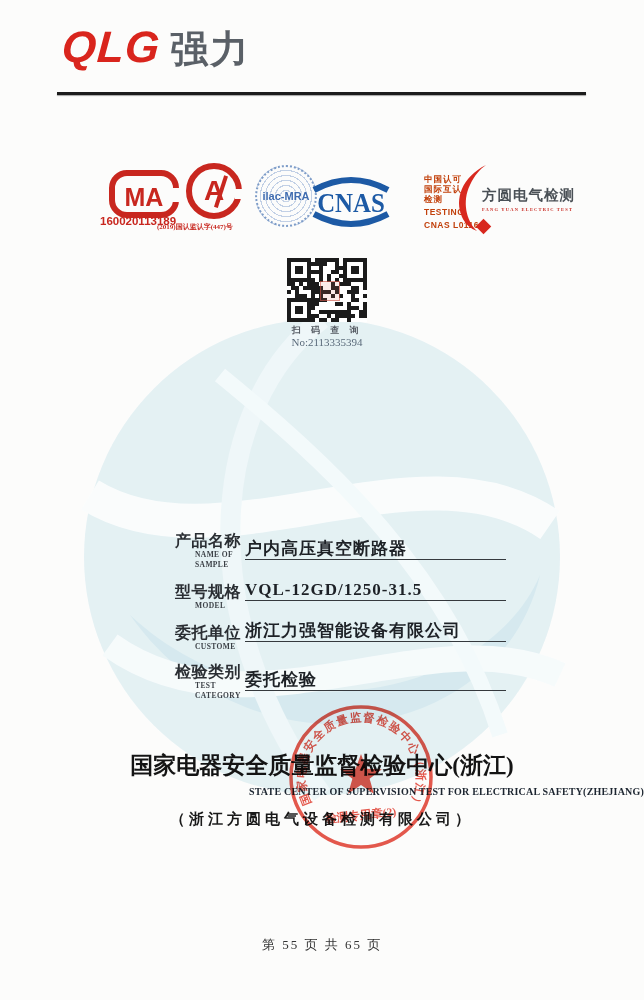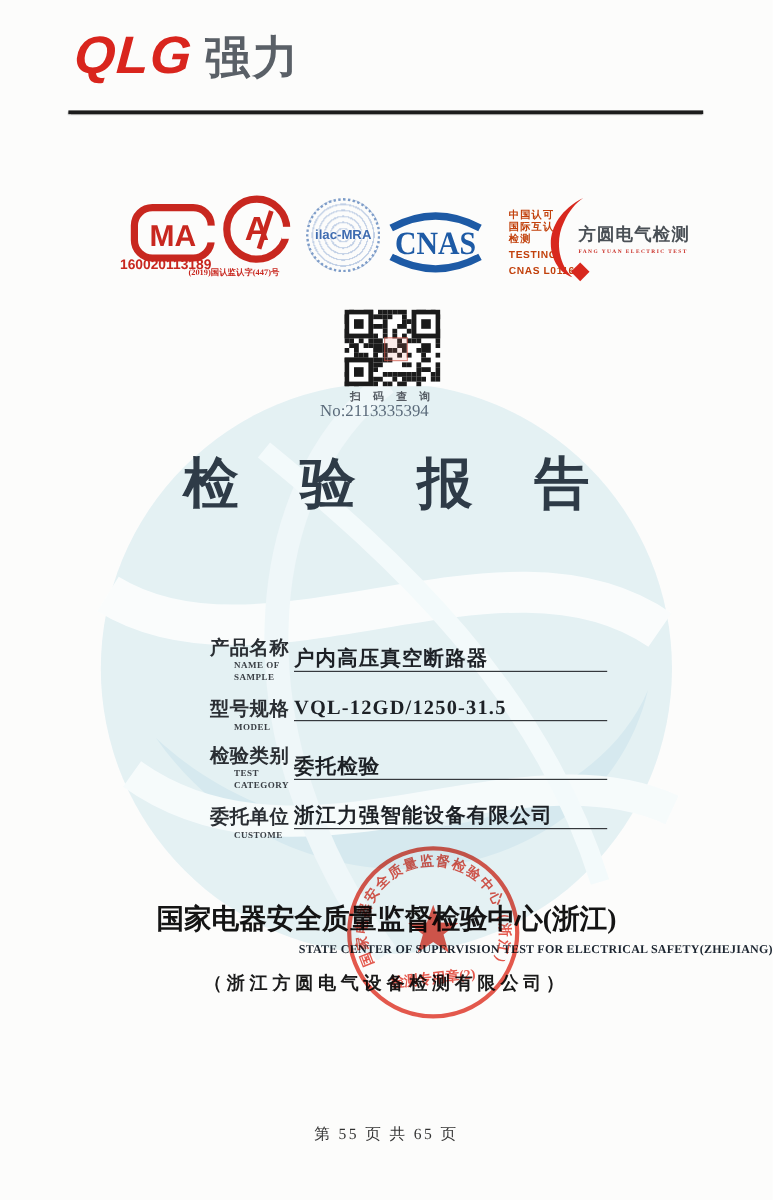--- a/index.html
+++ b/index.html
@@ -32,38 +32,38 @@
               display:flex;align-items:center;justify-content:center;}
   .cal-circle::after{content:"";position:absolute;right:-7px;top:20px;width:8px;height:10px;background:#fcfcfb;}
   .cal-letter{font-family:"Liberation Sans","DejaVu Sans",sans-serif;font-weight:900;font-size:28px;color:#c8271f;}
   .cal-slash{position:absolute;left:27px;top:6px;width:3.5px;height:33px;background:#c8271f;transform:rotate(18deg);}
   .cal-note{left:157px;top:222px;width:100px;font-size:7px;color:#c8271f;font-weight:700;}
   .ilac{left:255px;top:165px;width:58px;height:58px;border-radius:50%;
         background:repeating-radial-gradient(circle at 50% 50%, rgba(98,136,196,.38) 0 1.2px, rgba(255,255,255,0) 1.2px 5px);
         border:2px dotted #7d9cc8;display:flex;align-items:center;justify-content:center;}
   .ilac-label{font-family:"Liberation Sans","DejaVu Sans",sans-serif;font-weight:700;font-size:11px;color:#3f6cb0;
         text-shadow:0 0 3px #fff,0 0 3px #fff;}
-  .cnas{left:320px;top:176px;width:86px;height:52px;}
+  .cnas{left:308px;top:176px;width:86px;height:52px;}
   .cnas-word{position:absolute;left:0;top:12px;width:86px;text-align:center;
         font-family:"Liberation Serif","DejaVu Serif",serif;font-weight:900;font-size:27px;color:#1d5aa5;transform:scaleX(.92);}
   .cnas-txt{left:424px;top:174px;font-family:"Liberation Sans","DejaVu Sans",sans-serif;color:#c2410c;}
   .cnas-txt .zh{font-size:8.5px;font-weight:700;line-height:10px;letter-spacing:1px;}
   .cnas-txt .en{font-size:8.5px;font-weight:800;line-height:10px;margin-top:3px;letter-spacing:.5px;}
   .fy-logo{left:452px;top:163px;}
   .fy-text{left:482px;top:186px;}
   .fy-name{font-family:"Liberation Sans","DejaVu Sans",sans-serif;font-weight:800;font-size:14.5px;color:#4a5056;letter-spacing:1px;}
   .fy-sub{font-size:4.5px;color:#c8271f;letter-spacing:1.2px;margin-top:2px;font-weight:700;}
 
   
   .qr-box{left:287px;top:258px;z-index:3;}
   .qr-stamp{left:320px;top:281px;width:18px;height:18px;border:1px solid rgba(205,80,66,.6);
             background:rgba(230,120,105,.15);z-index:4;}
   .qr-caption{left:277px;top:324px;width:100px;text-align:center;font-size:9px;color:#555b63;
               letter-spacing:4px;font-weight:700;z-index:3;}
-  .qr-number{left:262px;top:336px;width:100px;text-align:center;font-size:14px;color:#5a6a7a;z-index:3;}
+  .qr-number{left:277px;top:336px;width:100px;text-align:center;font-size:11px;color:#5a6a7a;z-index:3;}
 
   
   .title-zh{left:0;top:372px;width:644px;text-align:center;font-size:46px;font-weight:600;color:#2e3b47;
             letter-spacing:20px;text-indent:20px;z-index:3;}
   .title-en{left:0;top:433px;width:644px;text-align:center;font-size:29px;font-weight:700;color:#2c3944;
             letter-spacing:3px;z-index:3;}
 
   
   .form-area{left:175px;top:531px;width:331px;z-index:3;}
   .f-row{display:flex;align-items:flex-end;margin-bottom:10px;}
@@ -320,50 +320,49 @@
         <rect x="64" y="8" width="8" height="8"></rect>
         <rect x="0" y="40" width="24" height="24"></rect>
         <rect x="4" y="44" width="16" height="16" fill="#fff"></rect>
         <rect x="8" y="48" width="8" height="8"></rect>
       </g>
     </svg>
   <div class="abs qr-stamp"></div>
   <div class="abs qr-caption">扫 码 查 询</div>
   <div class="abs qr-number">No:2113335394</div>
 
-  <div class="abs title-zh">检 验 报 告</div>
 
   <div class="abs form-area">
     <div class="f-row">
       <div class="f-label">
         <div class="zh">产品名称</div>
         <div class="en">NAME OF SAMPLE</div>
       </div>
       <div class="f-line">户内高压真空断路器</div>
     </div>
     <div class="f-row">
       <div class="f-label">
         <div class="zh">型号规格</div>
         <div class="en">MODEL</div>
       </div>
       <div class="f-line">VQL-12GD/1250-31.5</div>
     </div>
     <div class="f-row">
       <div class="f-label">
+        <div class="zh">委托单位</div>
+        <div class="en">CUSTOME</div>
+      </div>
+      <div class="f-line">浙江力强智能设备有限公司</div>
+    </div>
+    <div class="f-row">
+      <div class="f-label">
         <div class="zh">检验类别</div>
         <div class="en">TEST CATEGORY</div>
       </div>
       <div class="f-line">委托检验</div>
-    </div>
-    <div class="f-row">
-      <div class="f-label">
-        <div class="zh">委托单位</div>
-        <div class="en">CUSTOME</div>
-      </div>
-      <div class="f-line">浙江力强智能设备有限公司</div>
     </div>
   </div>
 
   <div class="abs issuer-zh">国家电器安全质量监督检验中心(浙江)</div>
   <div class="abs issuer-en">STATE CENTER OF SUPERVISION TEST FOR ELECTRICAL SAFETY(ZHEJIANG)</div>
   <div class="abs issuer-sub">（浙江方圆电气设备检测有限公司）</div>
 
   <svg class="abs stamp" width="150" height="150" viewBox="0 0 150 150">
     <defs>
       <path id="arcP" d="M26.5,103 A56,56 0 1 1 123.5,103"></path>

